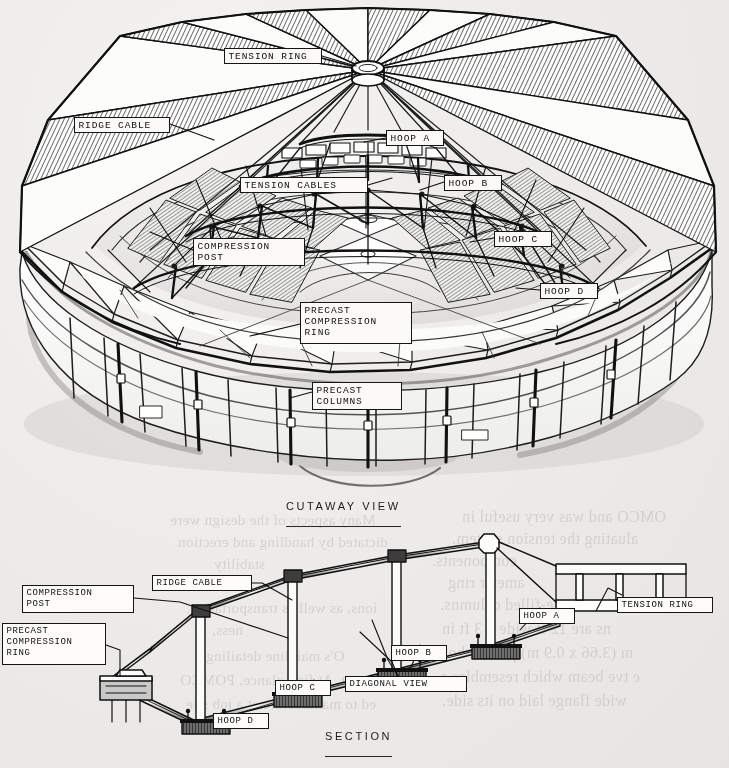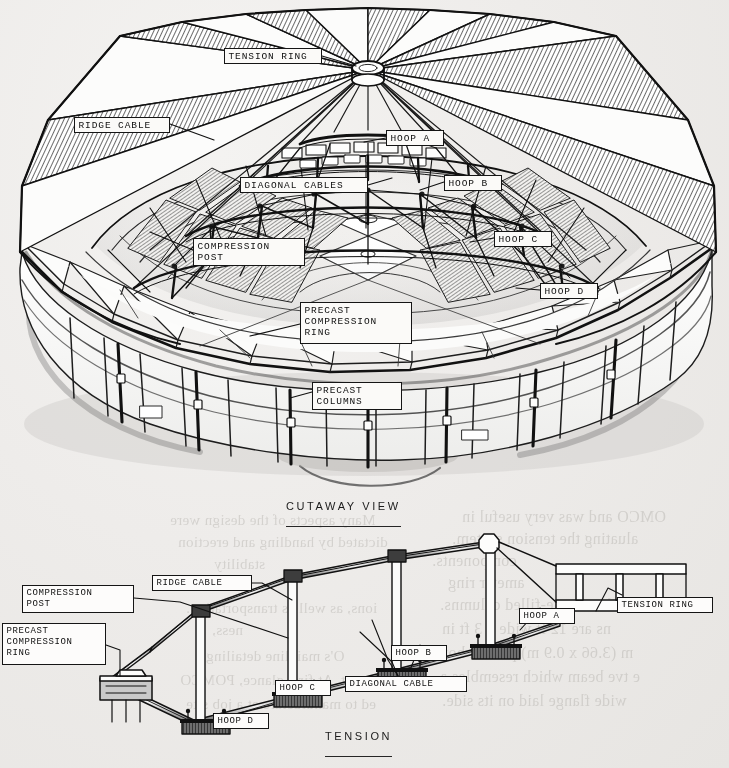--- a/index.html
+++ b/index.html
@@ -571,27 +571,27 @@
       <path d="M398 186 L392 172 L360 142"></path>
 
       <path d="M314 190 L310 204"></path>
 
       <path d="M222 223 L224 232"></path>
     </g>
   </g>
 </svg>
 
 <div class="cap" id="cap-cutaway">CUTAWAY VIEW</div>
-<div class="cap" id="cap-section">TENSION</div>
+<div class="cap" id="cap-section">SECTION</div>
 
 <div id="cutaway-labels">
     <div class="lbl" style="left: 224px; top: 48px; width: 98px; min-height: 15px;">TENSION RING</div>
     <div class="lbl" style="left: 74px; top: 117px; width: 96px; min-height: 15px;">RIDGE CABLE</div>
     <div class="lbl" style="left: 386px; top: 130px; width: 58px; min-height: 15px;">HOOP A</div>
-    <div class="lbl" style="left: 240px; top: 177px; width: 128px; min-height: 15px;">DIAGONAL CABLES</div>
+    <div class="lbl" style="left: 240px; top: 177px; width: 128px; min-height: 15px;">TENSION CABLES</div>
     <div class="lbl" style="left: 444px; top: 175px; width: 58px; min-height: 15px;">HOOP B</div>
     <div class="lbl" style="left: 494px; top: 231px; width: 58px; min-height: 15px;">HOOP C</div>
     <div class="lbl" style="left: 193px; top: 238px; width: 112px; min-height: 28px;">COMPRESSION
 POST</div>
     <div class="lbl" style="left: 540px; top: 283px; width: 58px; min-height: 15px;">HOOP D</div>
     <div class="lbl" style="left: 300px; top: 302px; width: 112px; min-height: 42px;">PRECAST
 COMPRESSION
 RING</div>
     <div class="lbl" style="left: 312px; top: 382px; width: 90px; min-height: 28px;">PRECAST
 COLUMNS</div>
@@ -599,16 +599,16 @@
 <div id="section-labels">
     <div class="lbl sect" style="left: 22px; top: 585px; width: 112px; min-height: 28px;">COMPRESSION
 POST</div>
     <div class="lbl sect" style="left: 152px; top: 575px; width: 100px; min-height: 16px;">RIDGE CABLE</div>
     <div class="lbl sect" style="left: 2px; top: 623px; width: 104px; min-height: 42px;">PRECAST
 COMPRESSION
 RING</div>
     <div class="lbl sect" style="left: 617px; top: 597px; width: 96px; min-height: 16px;">TENSION RING</div>
     <div class="lbl sect" style="left: 519px; top: 608px; width: 56px; min-height: 16px;">HOOP A</div>
     <div class="lbl sect" style="left: 391px; top: 645px; width: 56px; min-height: 16px;">HOOP B</div>
-    <div class="lbl sect" style="left: 345px; top: 676px; width: 122px; min-height: 16px;">DIAGONAL CABLE</div>
+    <div class="lbl sect" style="left: 345px; top: 676px; width: 122px; min-height: 16px;">DIAGONAL VIEW</div>
     <div class="lbl sect" style="left: 275px; top: 680px; width: 56px; min-height: 16px;">HOOP C</div>
     <div class="lbl sect" style="left: 213px; top: 713px; width: 56px; min-height: 16px;">HOOP D</div>
   </div>
 
 </body></html>

